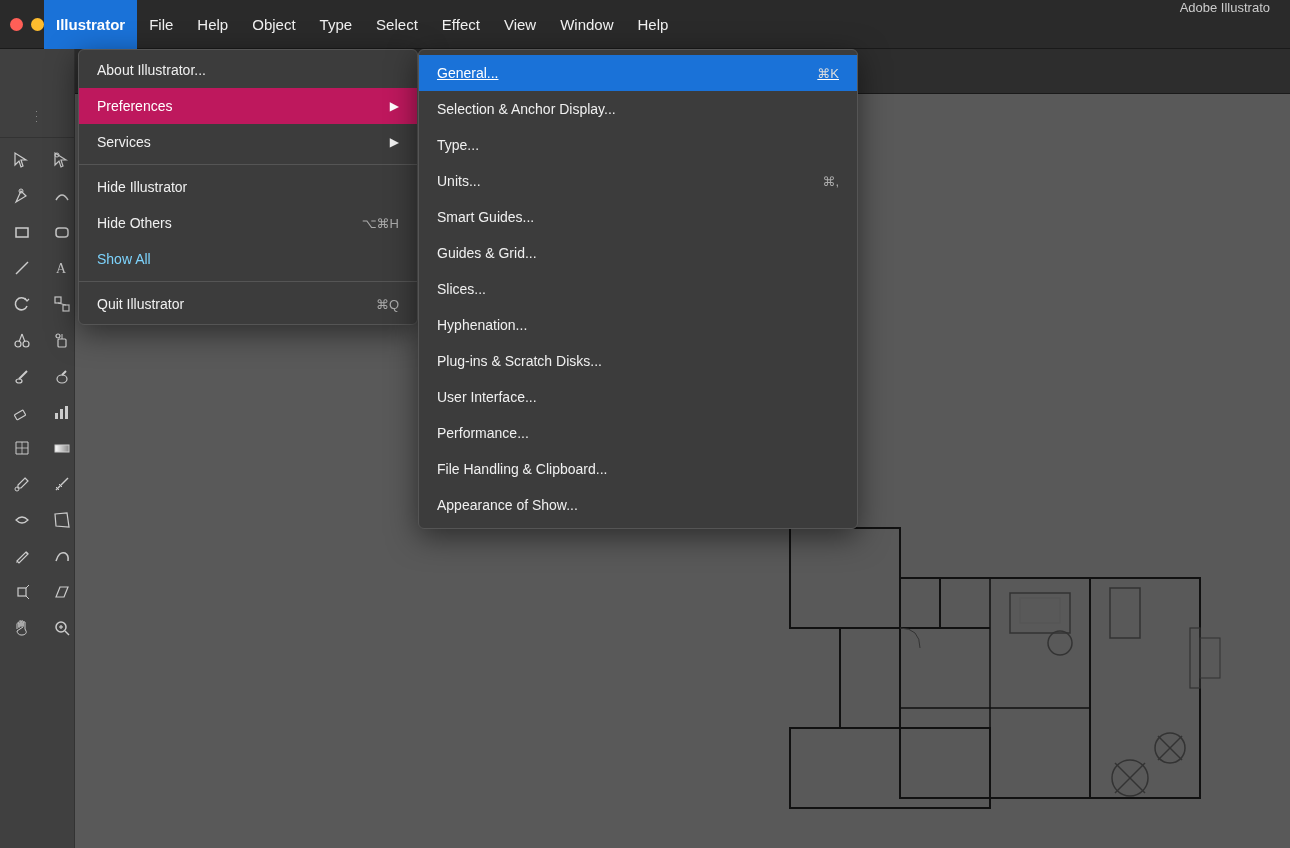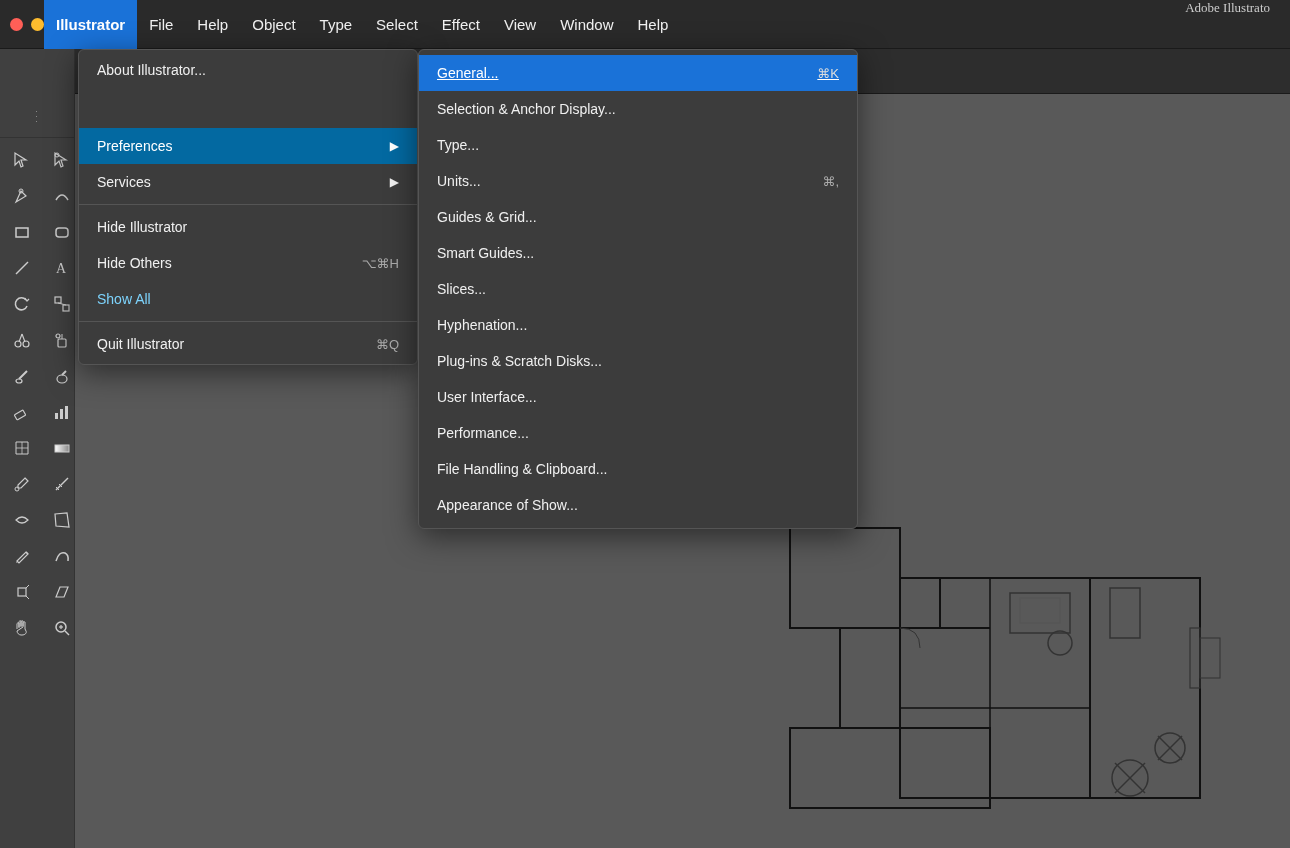--- a/index.html
+++ b/index.html
@@ -38,21 +38,20 @@
       font-weight: 700;
       font-size: 15px;
       color: white;
       background: #1a72d8;
     }
     .menu-bar-right {
       margin-left: auto;
       color: #ccc;
       font-size: 13px;
       padding-right: 20px;
-      font-family: Liberation Serif, serif;
     }
 
     
     .traffic-lights {
       display: flex;
       align-items: center;
       gap: 8px;
       padding-left: 10px;
     }
     .tl-red { width: 13px; height: 13px; border-radius: 50%; background: #ff5f57; }
@@ -79,22 +78,21 @@
       color: #f0f0f0;
       font-size: 14px;
       cursor: pointer;
       position: relative;
     }
     .dropdown-item:hover, .dropdown-item.highlighted {
       background: #1a72d8;
       color: white;
     }
     .dropdown-item.highlighted {
-      background: #0369a1;
-      margin-top: 40px;
+      background: #be185d;
     }
     .dropdown-item.dimmed {
       color: #7dd3fc;
     }
     .dropdown-item .shortcut {
       margin-left: auto;
       font-size: 13px;
       color: #aaa;
     }
     .dropdown-item .arrow {
@@ -294,24 +292,24 @@
     <span>Selection &amp; Anchor Display...</span>
   </div>
   <div class="submenu-item">
     <span>Type...</span>
   </div>
   <div class="submenu-item">
     <span>Units...</span>
     <span class="shortcut">⌘,</span>
   </div>
   <div class="submenu-item">
+    <span>Smart Guides...</span>
+  </div>
+  <div class="submenu-item">
     <span>Guides &amp; Grid...</span>
-  </div>
-  <div class="submenu-item">
-    <span>Smart Guides...</span>
   </div>
   <div class="submenu-item">
     <span>Slices...</span>
   </div>
   <div class="submenu-item">
     <span>Hyphenation...</span>
   </div>
   <div class="submenu-item">
     <span>Plug-ins &amp; Scratch Disks...</span>
   </div>

